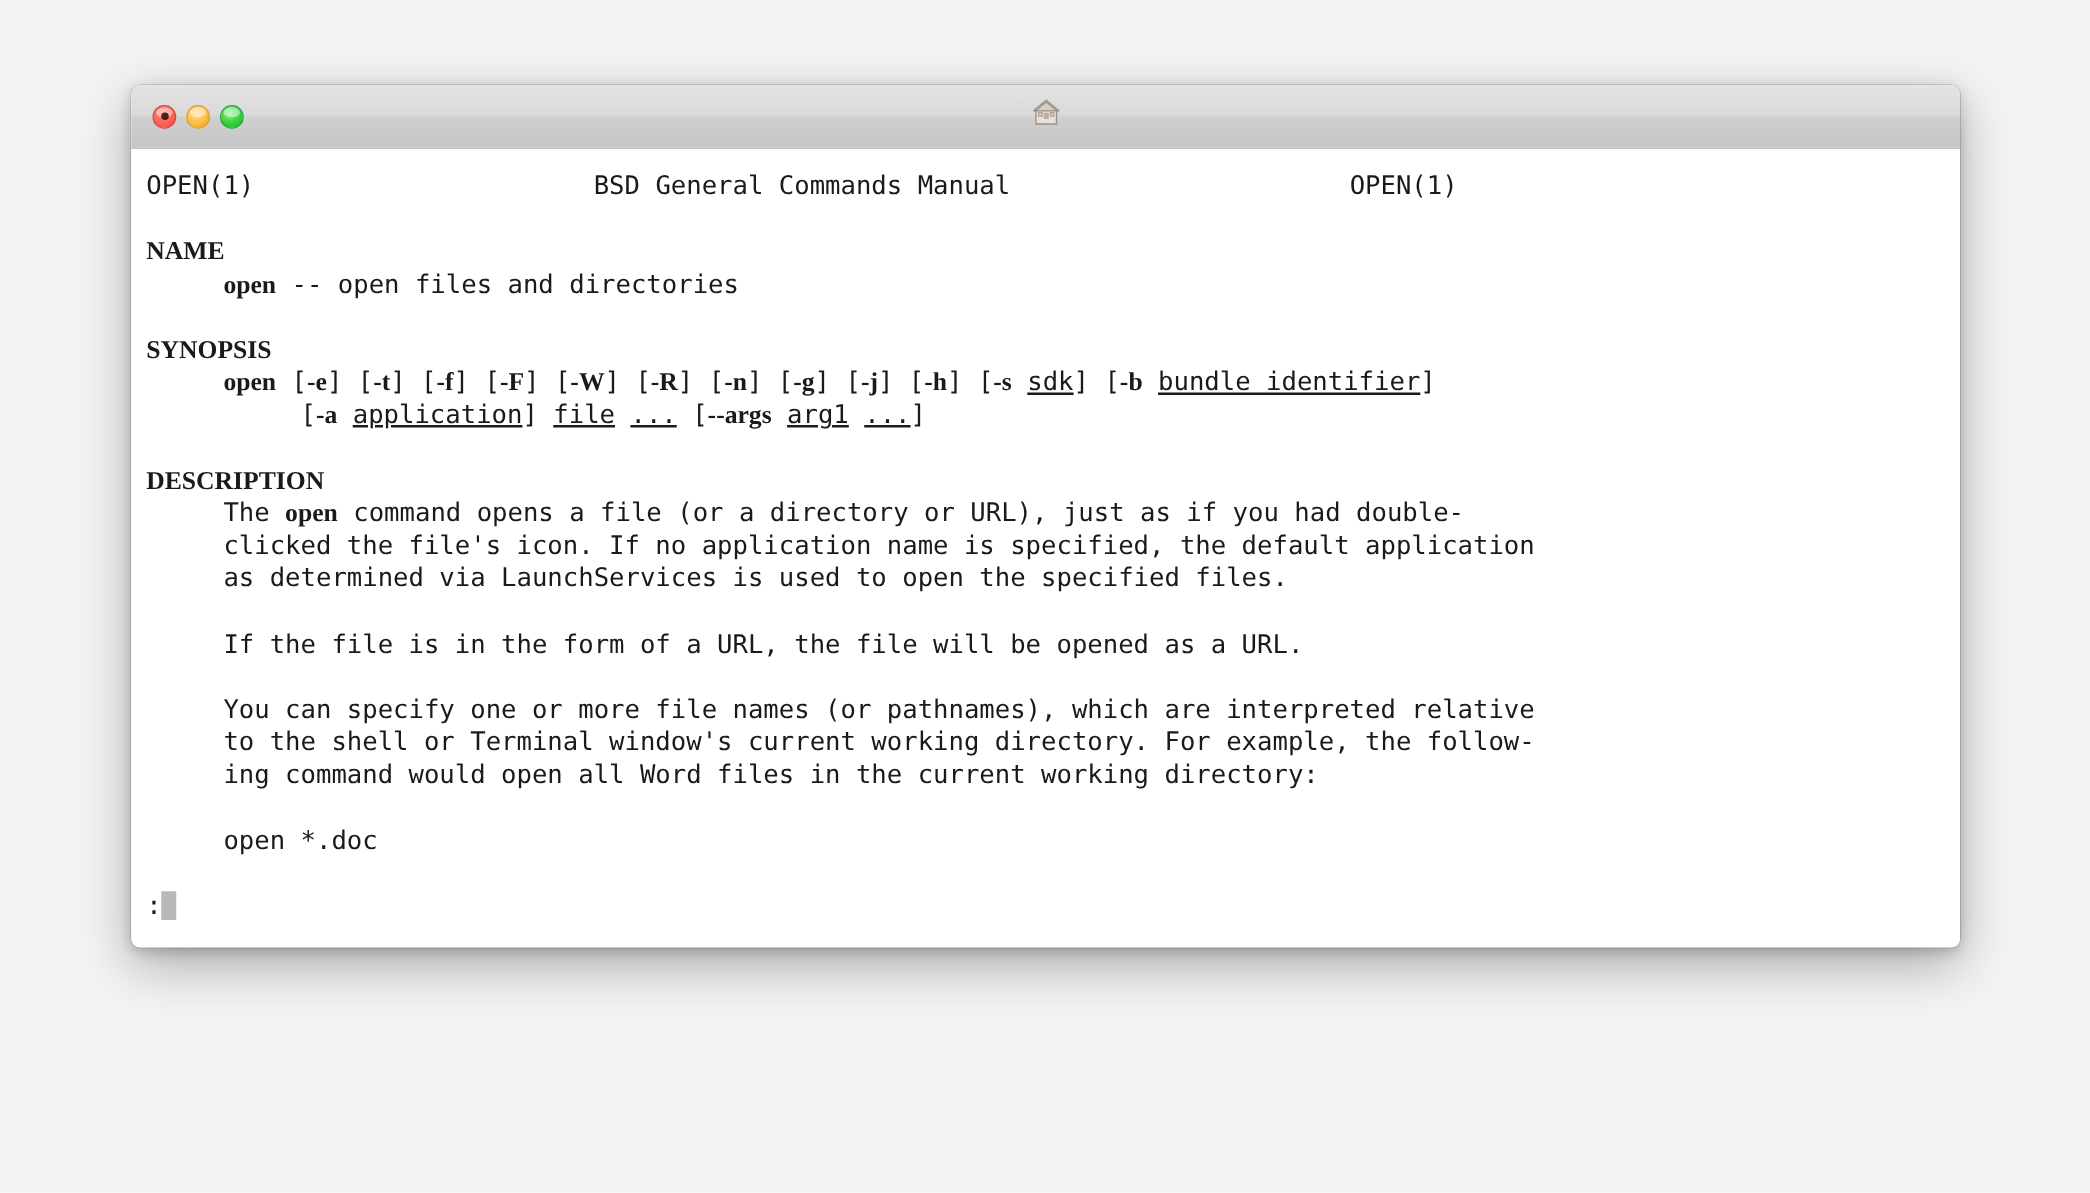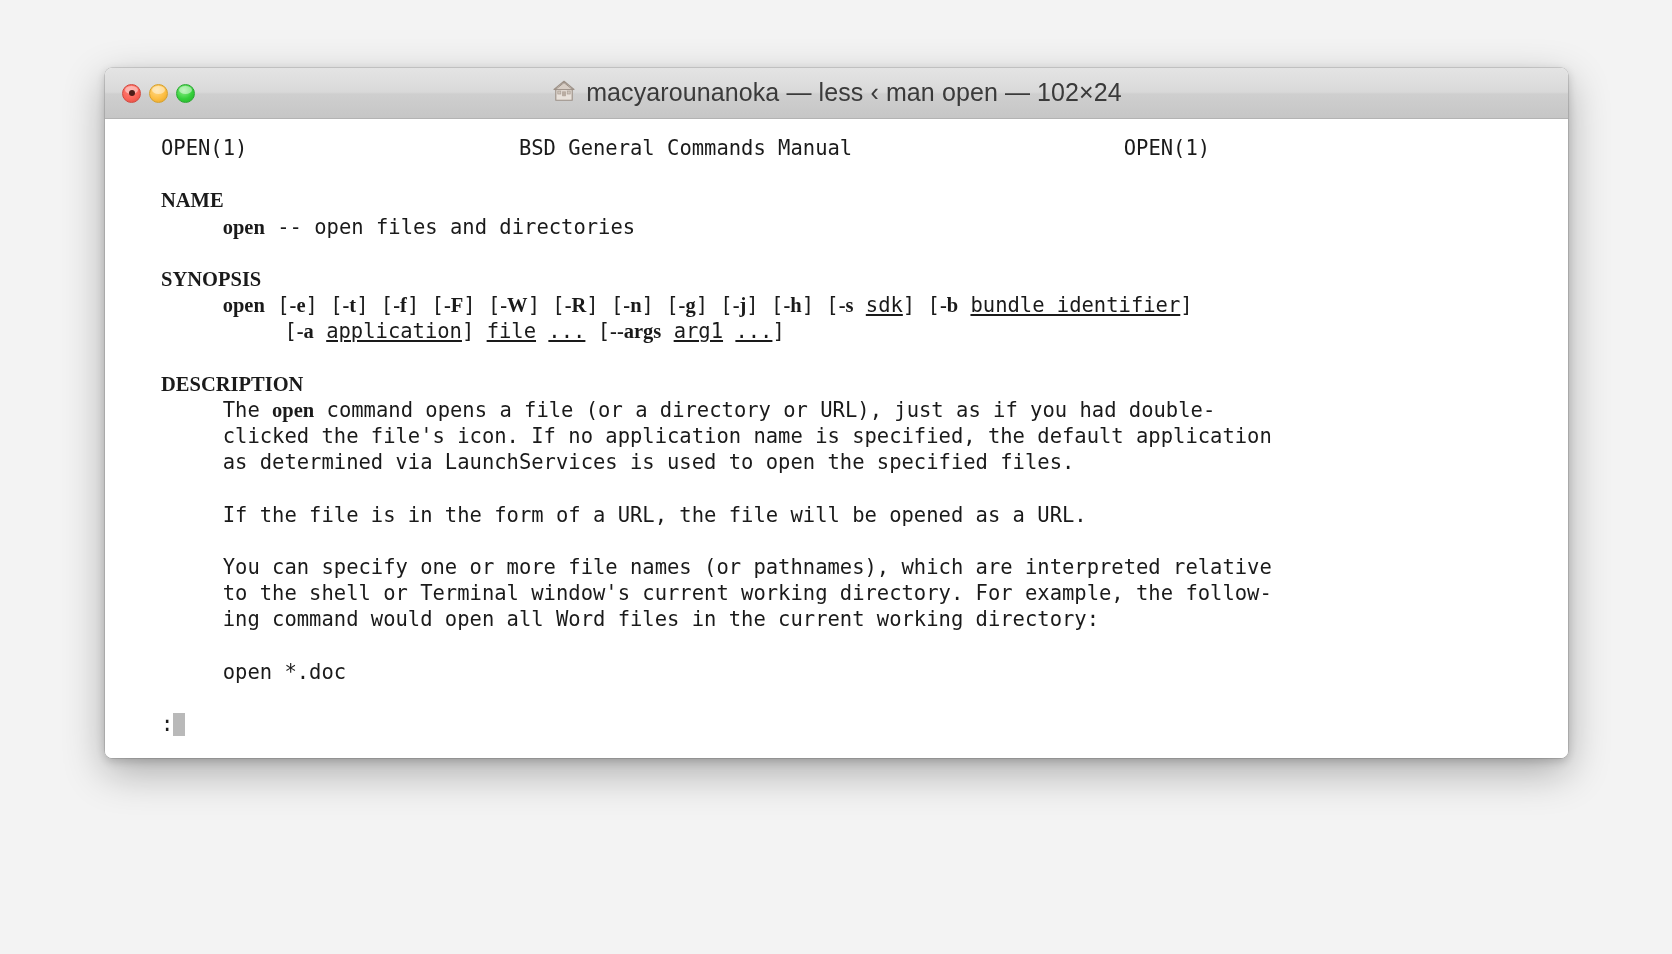--- a/index.html
+++ b/index.html
@@ -127,21 +127,20 @@
     font-size: 20.5px;
     line-height: 26.2px;
     color: #1a1a1a;
     white-space: pre;
     overflow: hidden;
     letter-spacing: 0px;
   }
   .term .line {
     height: 26.2px;
     white-space: pre;
-    margin-left: 44px;
   }
   .term b {
     font-weight: 700;
     font-family: Liberation Serif, serif;
   }
   .term u {
     text-underline-offset: 2px;
   }
 
   .cursor-block {
@@ -172,21 +171,20 @@
       <div class="title-center">
         <span class="house-icon">
           <svg width="26" height="26" viewBox="0 0 26 26" xmlns="http://www.w3.org/2000/svg">
             <path d="M13 3.2 L23 11.4 L21.2 11.4 L21.2 22.2 L4.8 22.2 L4.8 11.4 L3 11.4 Z" fill="#e8e1da" stroke="#9b8f85" stroke-width="1.1" stroke-linejoin="round"></path>
             <path d="M13 4.6 L21.6 11.6 L4.4 11.6 Z" fill="#d8cec5" stroke="#9b8f85" stroke-width="1"></path>
             <rect x="11" y="13.2" width="4" height="5" rx="0.6" fill="#b9aca1"></rect>
             <rect x="6.8" y="13" width="3" height="3" fill="#cfc5bb" stroke="#a89c92" stroke-width="0.7"></rect>
             <rect x="16.2" y="13" width="3" height="3" fill="#cfc5bb" stroke="#a89c92" stroke-width="0.7"></rect>
           </svg>
         </span>
-        <span class="title-text">macyarounanoka — less ‹ man open — 102×24</span>
       </div>
 
     </div>
 
     <div class="term" id="terminal-body"><div class="line"><span>OPEN(1)</span><span>                      </span><span>BSD General Commands Manual</span><span>                      </span><span>OPEN(1)</span></div><div class="line">&nbsp;</div><div class="line"><b>NAME</b></div><div class="line"><span>     </span><b>open</b><span> -- open files and directories</span></div><div class="line">&nbsp;</div><div class="line"><b>SYNOPSIS</b></div><div class="line"><span>     </span><b>open</b><span> [</span><b>-e</b><span>] [</span><b>-t</b><span>] [</span><b>-f</b><span>] [</span><b>-F</b><span>] [</span><b>-W</b><span>] [</span><b>-R</b><span>] [</span><b>-n</b><span>] [</span><b>-g</b><span>] [</span><b>-j</b><span>] [</span><b>-h</b><span>] [</span><b>-s</b><span> </span><u>sdk</u><span>] [</span><b>-b</b><span> </span><u>bundle identifier</u><span>]</span></div><div class="line"><span>          [</span><b>-a</b><span> </span><u>application</u><span>] </span><u>file</u><span> </span><u>...</u><span> [</span><b>--args</b><span> </span><u>arg1</u><span> </span><u>...</u><span>]</span></div><div class="line">&nbsp;</div><div class="line"><b>DESCRIPTION</b></div><div class="line"><span>     The </span><b>open</b><span> command opens a file (or a directory or URL), just as if you had double-</span></div><div class="line"><span>     clicked the file's icon. If no application name is specified, the default application</span></div><div class="line"><span>     as determined via LaunchServices is used to open the specified files.</span></div><div class="line">&nbsp;</div><div class="line"><span>     If the file is in the form of a URL, the file will be opened as a URL.</span></div><div class="line">&nbsp;</div><div class="line"><span>     You can specify one or more file names (or pathnames), which are interpreted relative</span></div><div class="line"><span>     to the shell or Terminal window's current working directory. For example, the follow-</span></div><div class="line"><span>     ing command would open all Word files in the current working directory:</span></div><div class="line">&nbsp;</div><div class="line"><span>     open *.doc</span></div><div class="line">&nbsp;</div><div class="line"><span>:</span><span class="cursor-block"></span></div></div>
 
   </div>
 
 </div>
 

